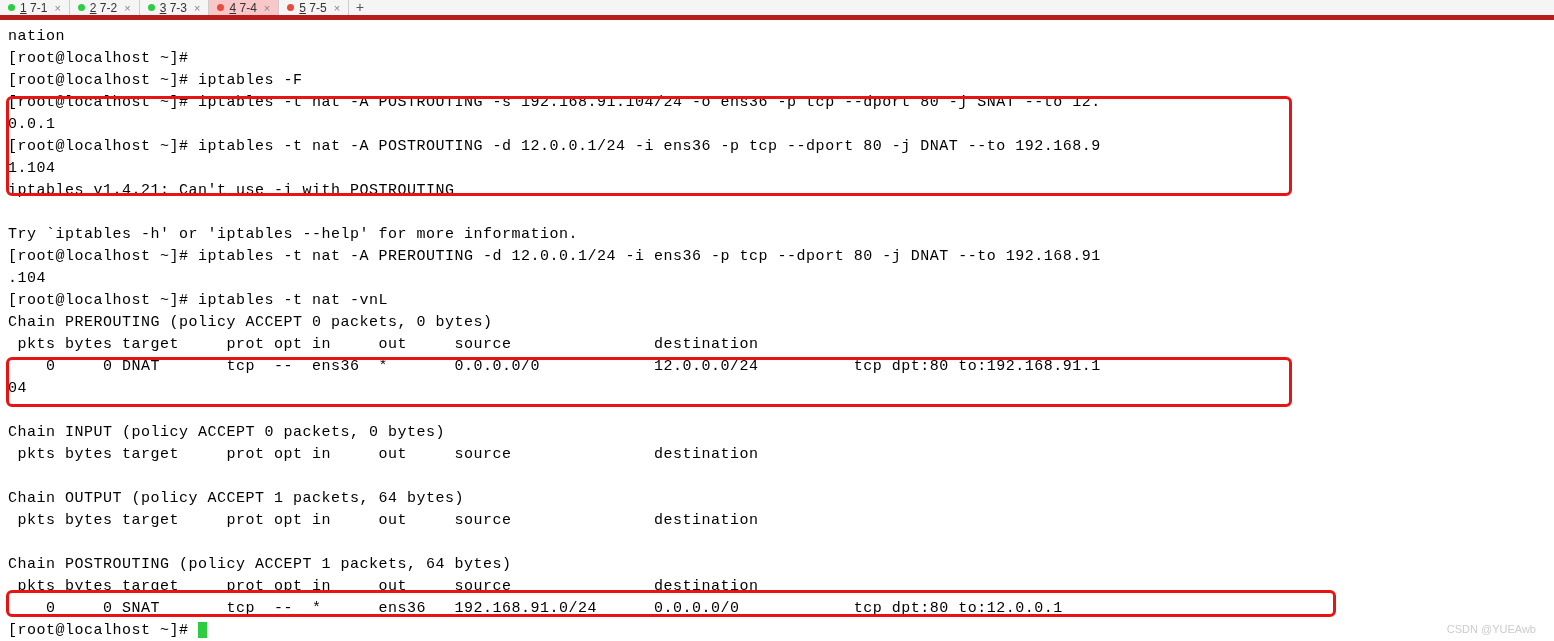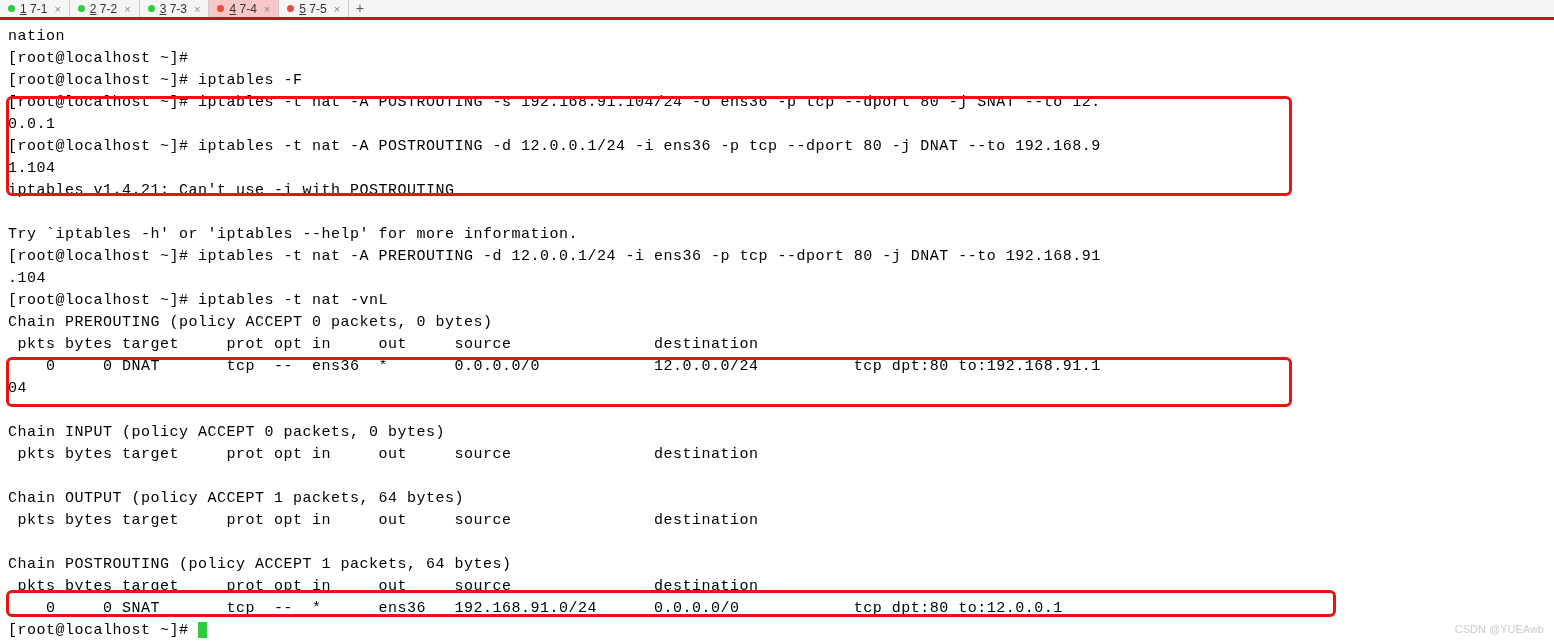--- a/index.html
+++ b/index.html
@@ -1,33 +1,33 @@
 <!DOCTYPE html>
 <html><head>
 <meta charset="utf-8">
 <style>
 *{margin:0;padding:0;box-sizing:border-box}
 body{font-family:"Courier New",monospace;font-size:15px;background:#fff;width:1554px;height:641px;overflow:hidden;position:relative}
-.tabbar{display:flex;background:#f5f5f5;border-bottom:3px solid #b91c1c;height:20px;align-items:stretch}
+.tabbar{display:flex;background:#f5f5f5;border-bottom:5px solid #b91c1c;height:20px;align-items:stretch}
 .tab{display:flex;align-items:center;padding:0 8px;border-right:1px solid #ccc;font-family:sans-serif;font-size:12px;cursor:pointer;gap:5px;position:relative}
 .tab.active{background:#f8c8c8}
 .dot{width:7px;height:7px;border-radius:50%;display:inline-block}
 .green{background:#2ecc40}
 .red{background:#e74c3c}
 .tab-label{color:#333}
 .tab-label .num{text-decoration:underline}
 .tab-close{color:#888;font-size:11px;margin-left:2px}
 .addtab{display:flex;align-items:center;justify-content:center;width:22px;font-size:14px;color:#555;cursor:pointer}
 .term{padding:6px 8px;white-space:pre;line-height:22px;color:#000;font-weight:normal;letter-spacing:0.5px}
 .box{position:absolute;border:3px solid #e81414;border-radius:6px;pointer-events:none}
 .box1{left:6px;top:96px;width:1286px;height:100px}
 .box2{left:6px;top:357px;width:1286px;height:50px}
 .box3{left:6px;top:590px;width:1330px;height:27px}
 .cursor{display:inline-block;width:9px;height:16px;background:#2ecc40;vertical-align:middle}
-.watermark{position:absolute;right:10px;bottom:6px;font-family:sans-serif;font-size:11px;color:#ccc}
+.watermark{position:absolute;right:18px;bottom:6px;font-family:sans-serif;font-size:11px;color:#ccc}
 </style>
 </head>
 <body>
 
 <div class="tabbar" id="tabbar">
     <div class="tab">
       <span class="dot green"></span>
       <span class="tab-label"><span class="num">1</span> 7-1</span>
       <span class="tab-close">×</span>
     </div>

